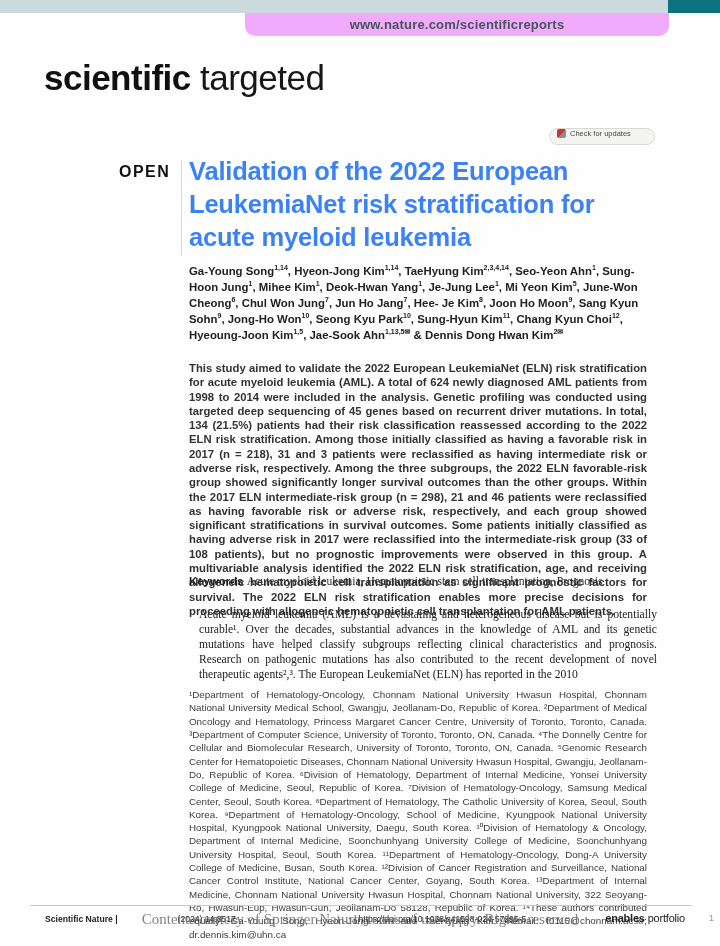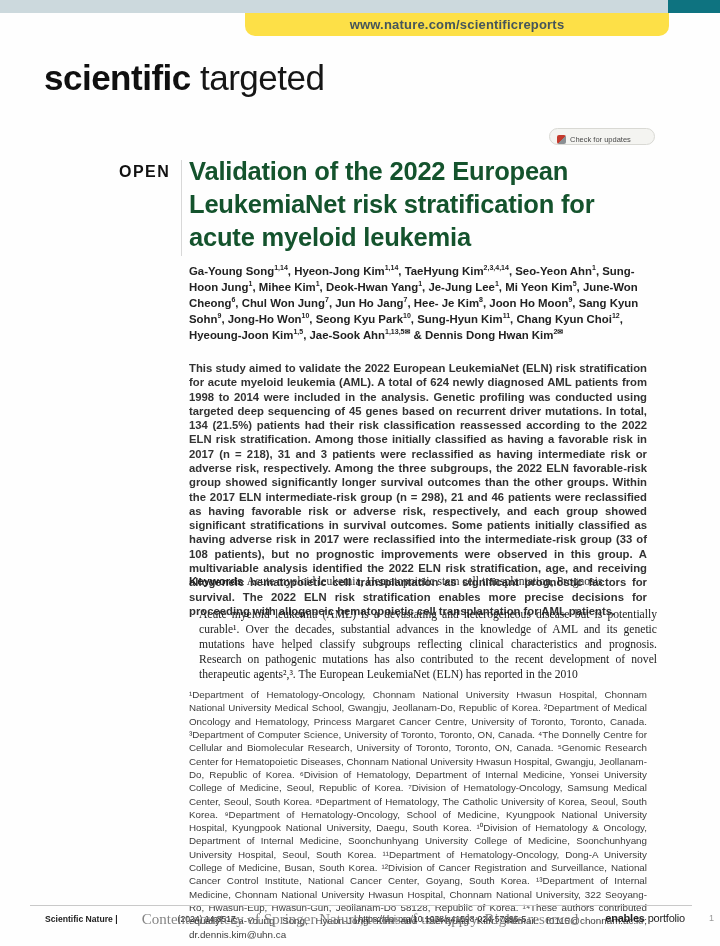--- a/index.html
+++ b/index.html
@@ -4,43 +4,43 @@
 <style>
   * { margin:0; padding:0; box-sizing:border-box; }
   html,body { width:720px; background:#fff; }
   body { font-family:"Liberation Sans", sans-serif; color:#1c1c1c; }
   .page { position:relative; width:720px; height:946px; background:#fefefe; overflow:hidden; }
 
   
   .top-bar { position:absolute; top:0; left:0; width:720px; height:13px; background:#ccd9dd; }
   .teal-block { position:absolute; top:0; left:668px; width:52px; height:13px; background:#0e7380; }
   .url-tab { position:absolute; top:13px; left:245px; width:424px; height:23px;
-             background:#fde047; border-radius:0 0 10px 10px;
+             background:#f0abfc; border-radius:0 0 10px 10px;
              display:flex; align-items:center; justify-content:center; }
   .url-tab span { font-size:13px; font-weight:700; color:#45555b; letter-spacing:.2px; }
 
   
   .logo { position:absolute; left:44px; top:58px; font-size:35px; letter-spacing:-0.5px; color:#101010; }
   .logo .b { font-weight:800; }
   .logo .l { font-weight:400; color:#161616; }
 
   
   .badge { position:absolute; left:549px; top:128px; width:106px; height:17px;
            background:#f4f4f1; border:1px solid #d9d9d4; border-radius:9px;
-           display:flex; align-items:flex-end; gap:4px; padding:0 7px; cursor:pointer; }
+           display:flex; align-items:flex-start; gap:4px; padding:0 7px; cursor:pointer; }
   .badge .ico { width:9px; height:9px; border-radius:2px;
                 background:linear-gradient(135deg,#c43a2d 0 50%,#8a8f93 50% 100%); flex:0 0 auto; }
   .badge span { font-size:7.5px; color:#4a4a4a; white-space:nowrap; }
 
   
   .open-label { position:absolute; left:109px; top:163px; font-size:16px; font-weight:700;
                 letter-spacing:1.5px; color:#111;margin-left:10px; }
   .title-rule { position:absolute; left:181px; top:160px; width:1px; height:96px; background:#d8d8d8; }
   .title { position:absolute; left:189px; top:155px; width:460px; font-size:25.5px; font-weight:700;
-           line-height:1.29; color:#14532d; letter-spacing:-0.2px; }
+           line-height:1.29; color:#3b82f6; letter-spacing:-0.2px; }
 
   .authors { position:absolute; left:189px; top:263px; width:466px; font-size:11.4px; font-weight:700;
              line-height:1.34; color:#222; }
   .authors sup { font-size:7px; font-weight:700; }
 
   .abstract { position:absolute; left:189px; top:361px; width:458px; font-size:11.3px; font-weight:600;
               line-height:1.265; color:#333; text-align:justify; }
 
   .keywords { position:absolute; left:189px; top:575px; width:458px; font-size:11.4px; color:#222; }
   .keywords .kl { font-weight:700; font-family:"Liberation Sans", sans-serif; }

